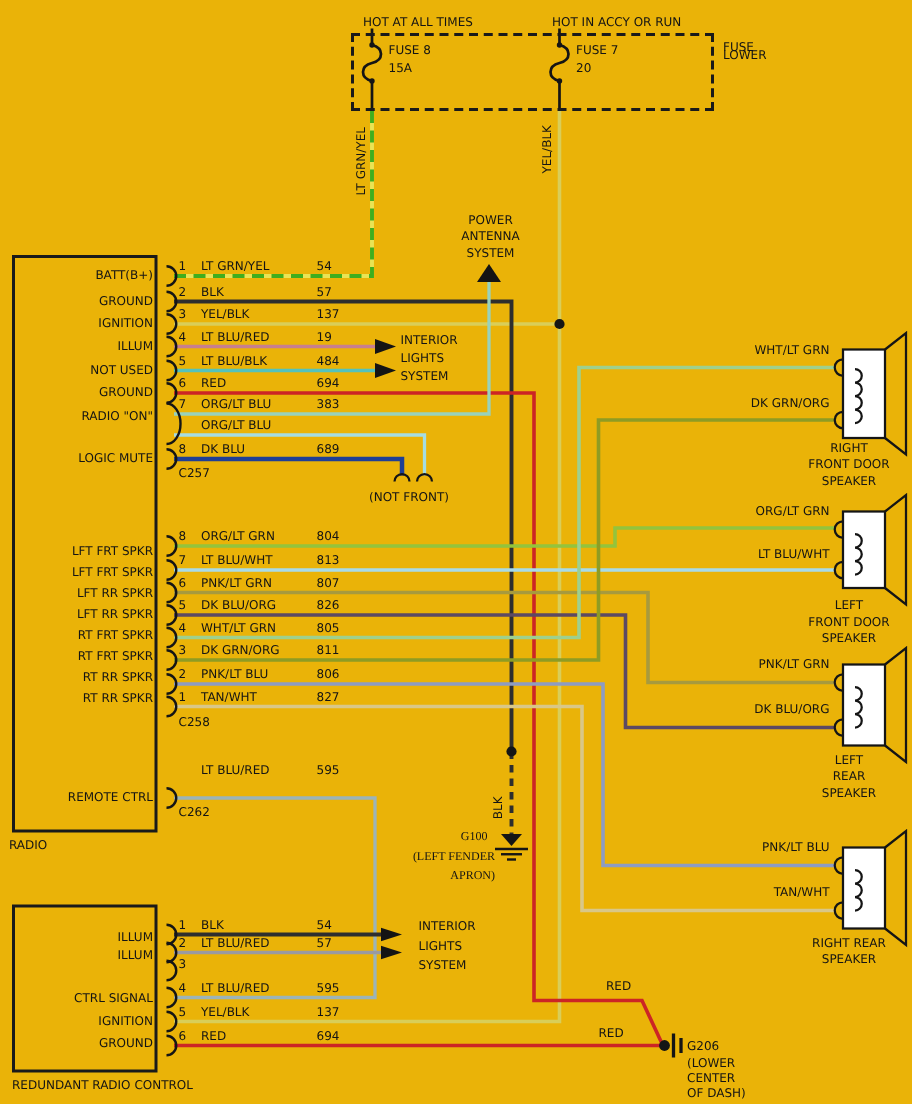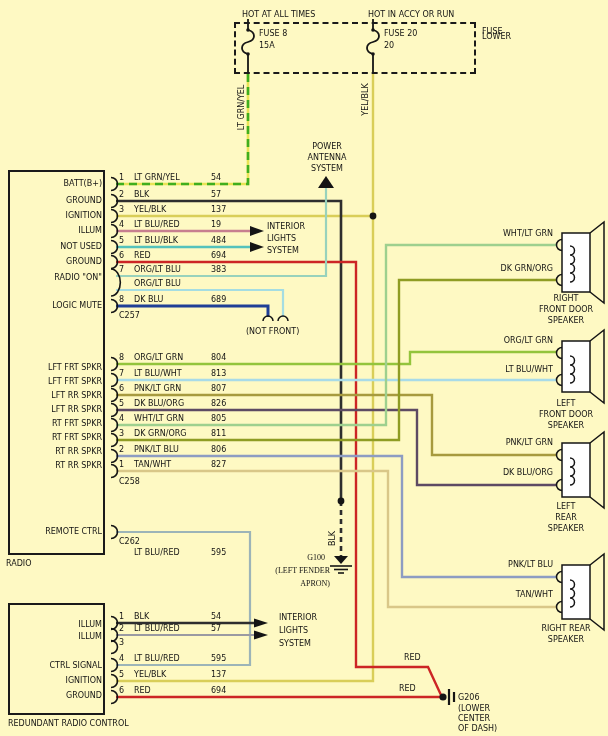--- a/index.html
+++ b/index.html
@@ -1,16 +1,16 @@
 <!DOCTYPE html>
 <html><head>
 <meta charset="utf-8">
 <style>
   html,body{margin:0;padding:0;background:#fff;}
-  .canvas{position:relative;width:608px;height:736px;background:#fef9c3;
+  .canvas{position:relative;width:608px;height:736px;background:#eab308;
           font-family:"DejaVu Sans",sans-serif;color:#141414;overflow:hidden;}
   svg{position:absolute;left:0;top:0;}
   .box{position:absolute;border:2px solid #1a1a1a;box-sizing:border-box;background:transparent;}
   .dashedbox{position:absolute;border:2px dashed #1a1a1a;box-sizing:border-box;}
   .t{position:absolute;font-size:8px;line-height:9px;white-space:nowrap;}
   .tr{text-align:right;font-family:Liberation Serif, serif;}
   .tc{text-align:center;}
   .prow{position:absolute;left:119px;font-size:8px;line-height:9px;white-space:nowrap;}
   .pn{display:inline-block;width:15px;}
   .pw{display:inline-block;width:77px;}
@@ -175,21 +175,21 @@
   <div class="dashedbox" style="left:234px;top:22px;width:242px;height:52px"></div>
   <div class="box" style="left:8px;top:170px;width:97px;height:385px"></div>
   <div class="box" style="left:8px;top:603px;width:97px;height:112px"></div>
 
   <div class="t" style="left:242px;top:10px">HOT AT ALL TIMES</div>
   <div class="t" style="left:368px;top:10px">HOT IN ACCY OR RUN</div>
   <div class="t" style="left:482px;top:27px">FUSE</div>
   <div class="t" style="left:482px;top:32px">LOWER</div>
   <div class="t" style="left:259px;top:29px">FUSE 8</div>
   <div class="t" style="left:259px;top:41px">15A</div>
-  <div class="t" style="left:384px;top:29px">FUSE 20</div>
+  <div class="t" style="left:384px;top:29px">FUSE 7</div>
   <div class="t" style="left:384px;top:41px">20</div>
 
   <div class="t tc rot" style="left:206px;top:103px;width:70px">LT GRN/YEL</div>
   <div class="t tc rot" style="left:340px;top:95px;width:50px">YEL/BLK</div>
   <div class="t tc rot" style="left:320px;top:534px;width:24px">BLK</div>
 
   <div class="t tc" style="left:298px;top:142px;width:58px">POWER</div>
   <div class="t tc" style="left:298px;top:153px;width:58px">ANTENNA</div>
   <div class="t tc" style="left:298px;top:164px;width:58px">SYSTEM</div>
 
@@ -232,21 +232,21 @@
   <div class="flabel" style="top:363px">LFT FRT SPKR</div>
   <div class="flabel" style="top:377px">LFT FRT SPKR</div>
   <div class="flabel" style="top:391px">LFT RR SPKR</div>
   <div class="flabel" style="top:405px">LFT RR SPKR</div>
   <div class="flabel" style="top:419px">RT FRT SPKR</div>
   <div class="flabel" style="top:433px">RT FRT SPKR</div>
   <div class="flabel" style="top:447px">RT RR SPKR</div>
   <div class="flabel" style="top:461px">RT RR SPKR</div>
 
   <div class="flabel" style="top:527px">REMOTE CTRL</div>
-  <div class="prow" style="top:548px"><span class="pw" style="margin-left:15px">LT BLU/RED</span><span>595</span></div>
+  <div class="prow" style="top:509px"><span class="pw" style="margin-left:15px">LT BLU/RED</span><span>595</span></div>
   <div class="t" style="left:119px;top:537px">C262</div>
   <div class="t" style="left:6px;top:559px">RADIO</div>
 
   <div class="t tr" style="left:280px;top:553px;width:45px">G100</div>
   <div class="t tr" style="left:230px;top:566px;width:100px">(LEFT FENDER</div>
   <div class="t tr" style="left:230px;top:579px;width:100px">APRON)</div>
 
   <div class="prow" style="top:612px"><span class="pn">1</span><span class="pw">BLK</span><span>54</span></div>
   <div class="prow" style="top:624px"><span class="pn">2</span><span class="pw">LT BLU/RED</span><span>57</span></div>
   <div class="prow" style="top:638px"><span class="pn">3</span></div>

